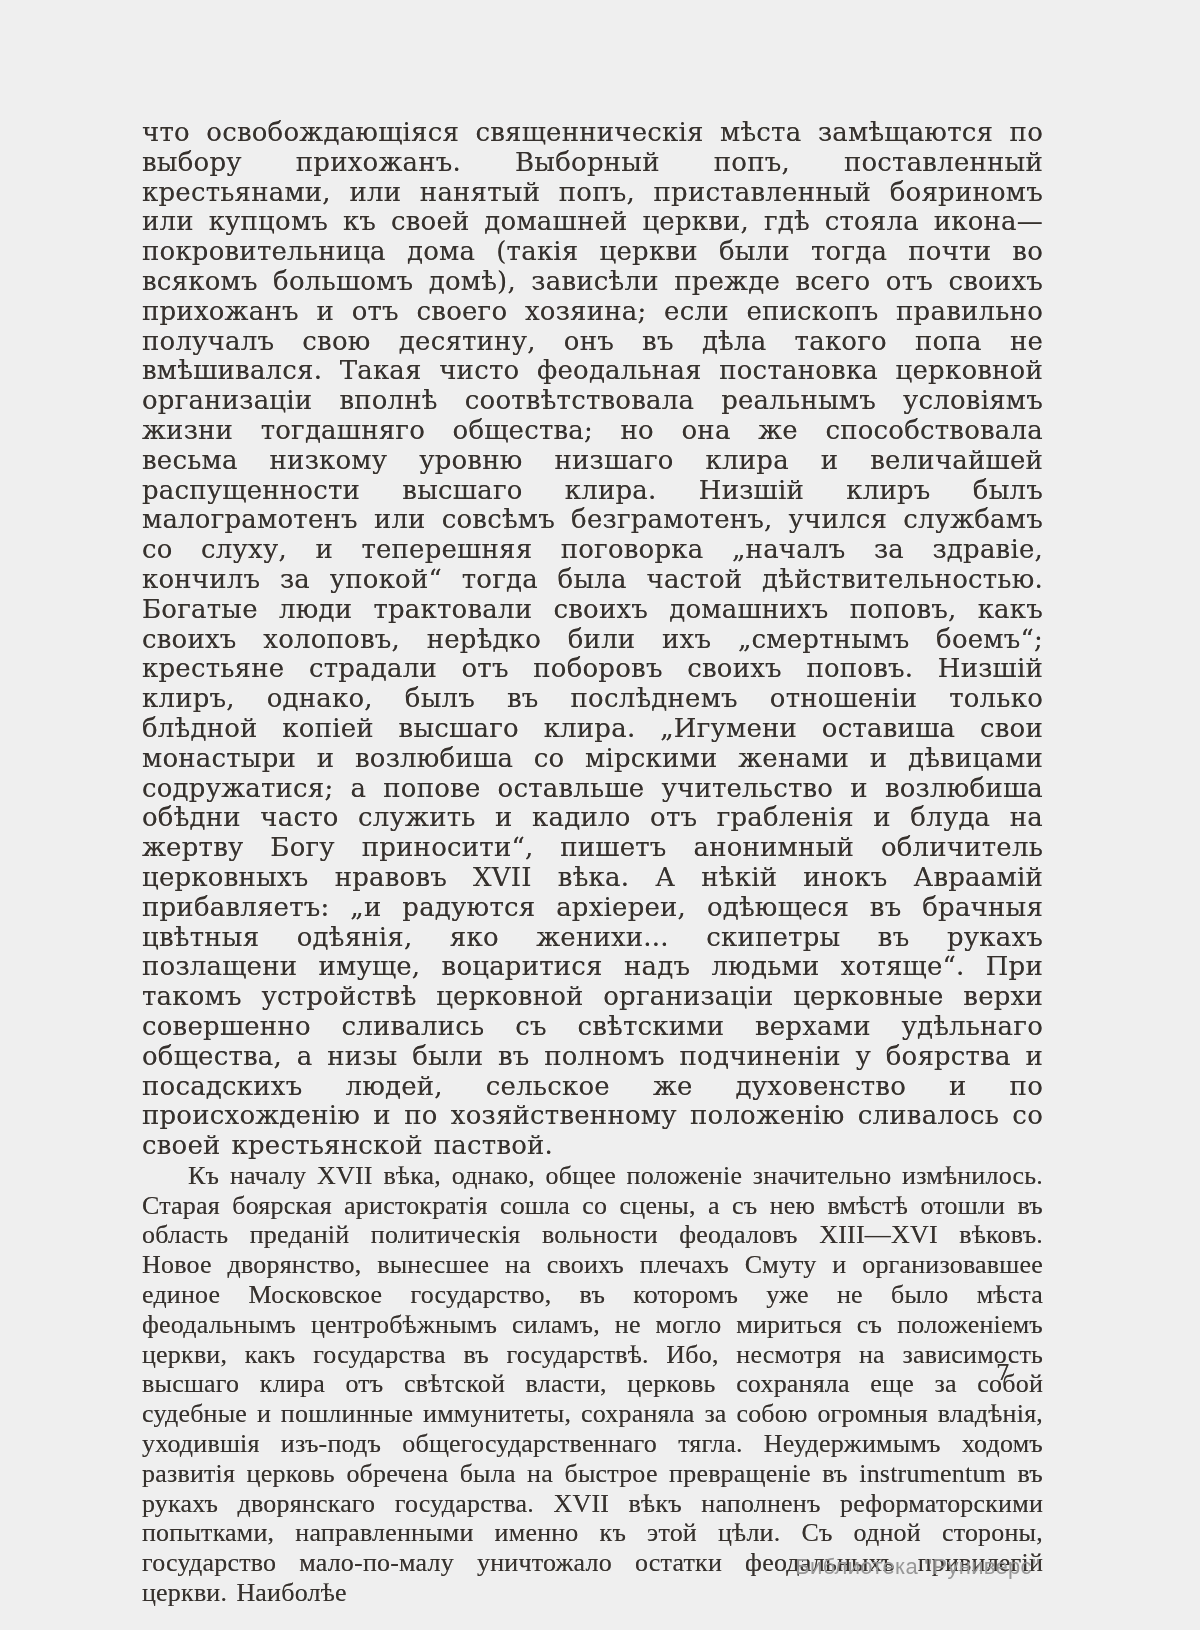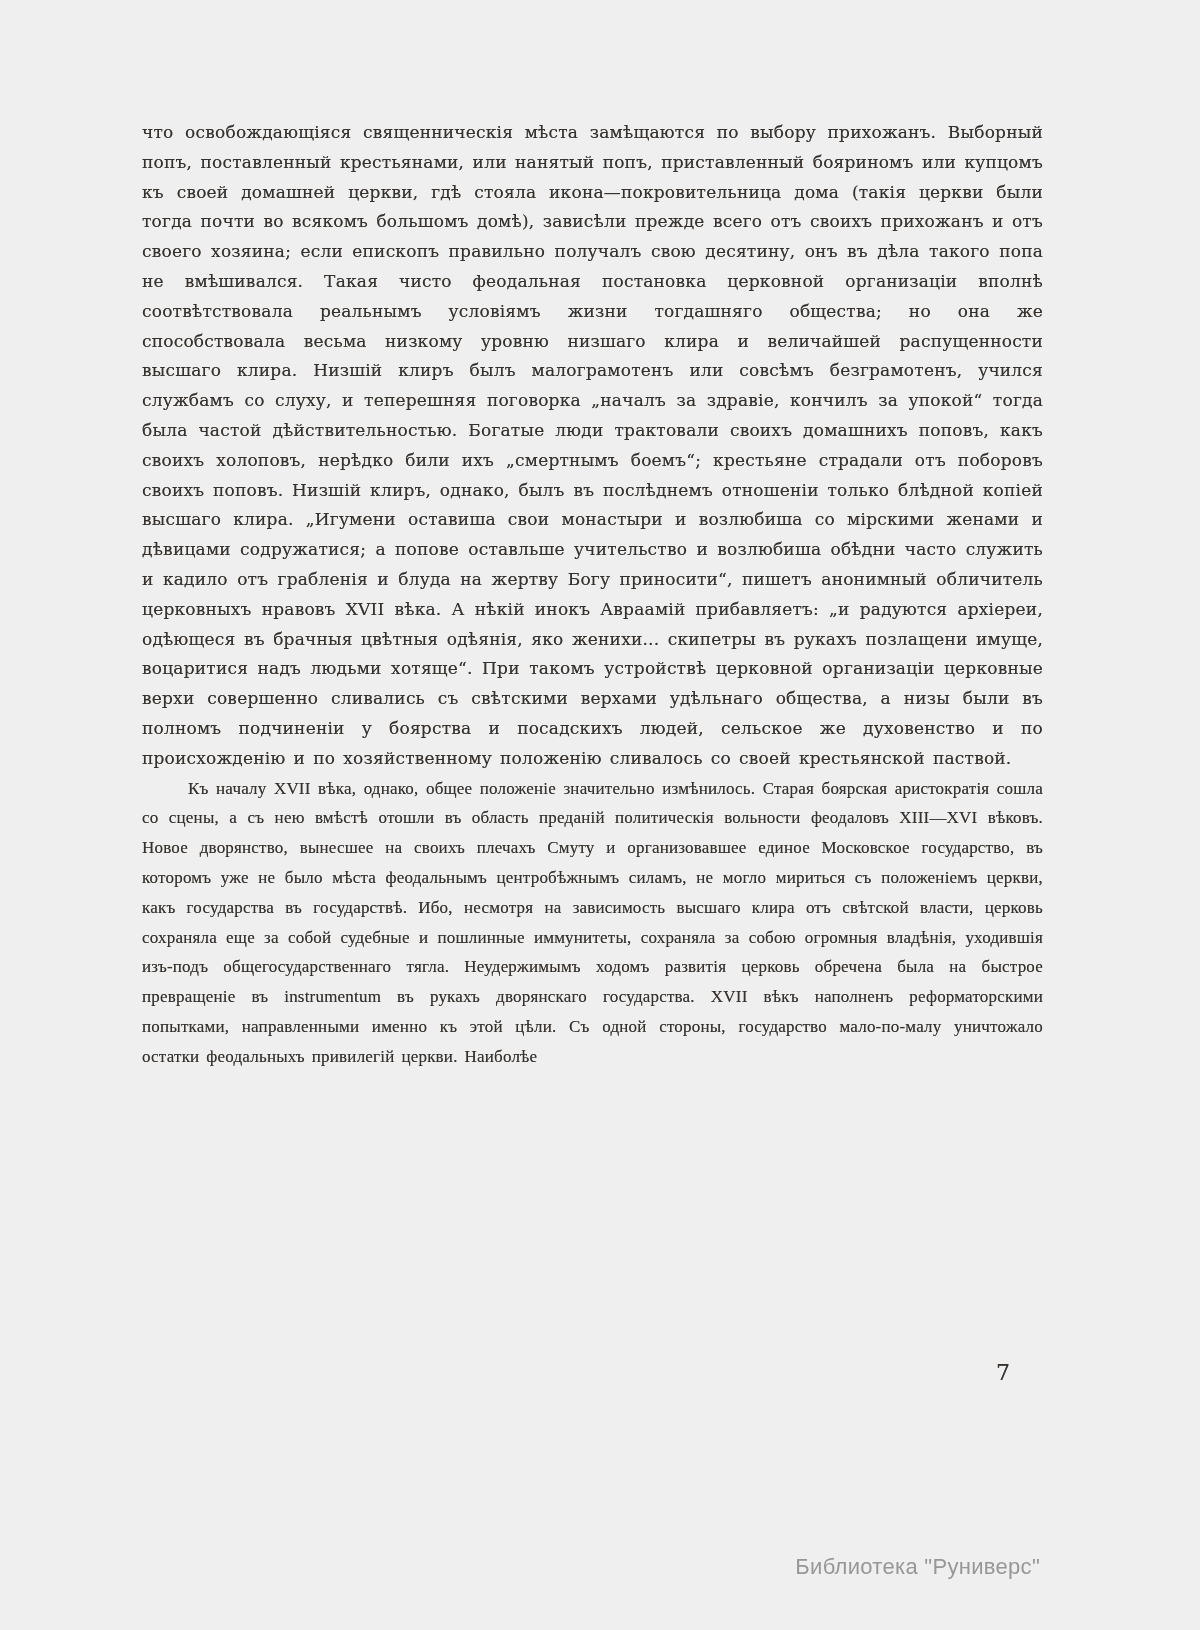--- a/index.html
+++ b/index.html
@@ -15,21 +15,21 @@
     font-family: "DejaVu Serif", "Liberation Serif", serif;
   }
   .text-block {
     position: absolute;
     left: 142px;
     top: 118px;
     width: 901px;
     color: #36312d;
   }
   .para {
-    font-size: 17px;
+    font-size: 26px;
     line-height: 29.8px;
     text-align: justify;
     word-spacing: 2.5px;
     letter-spacing: 0.2px;
     text-shadow: 0 0 0.6px rgba(45, 40, 35, 0.55);
     hyphens: none;
   }
   .para.indented {
     text-indent: 46px;
     font-family: Liberation Serif, serif;

